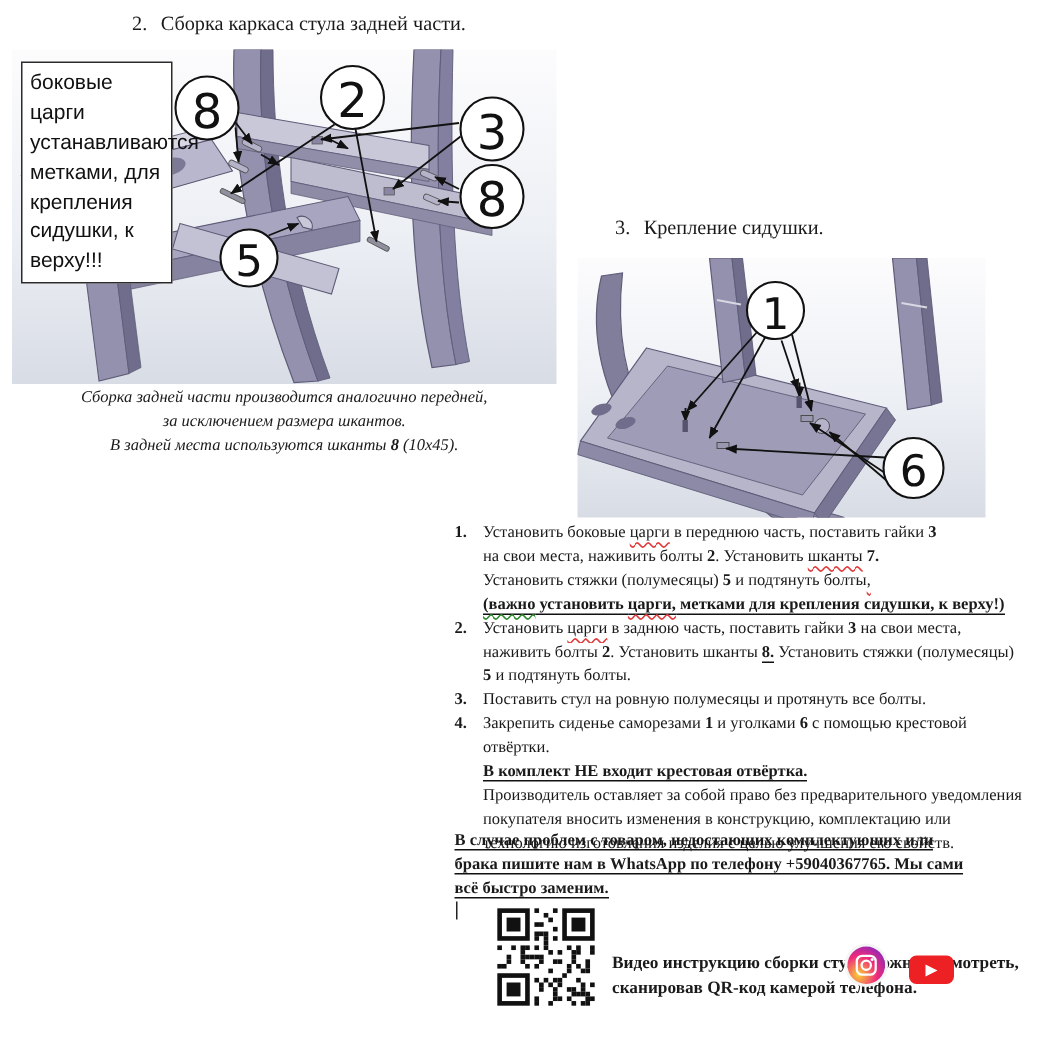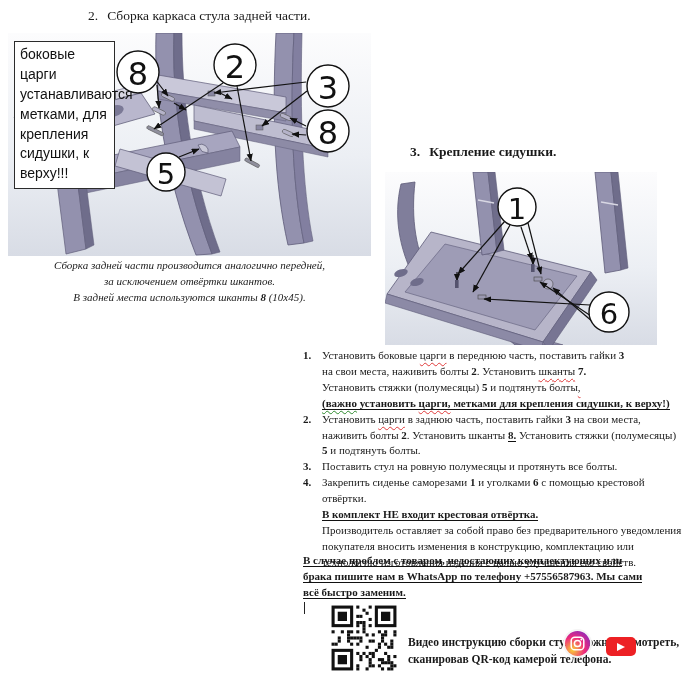--- a/index.html
+++ b/index.html
@@ -120,23 +120,23 @@
       <circle cx="320" cy="53" r="21" class="callout-circle"></circle>
       <text x="320" y="55" class="callout-num" font-size="32" text-anchor="middle" dominant-baseline="central">3</text>
       <circle cx="320" cy="98" r="21" class="callout-circle"></circle>
       <text x="320" y="100" class="callout-num" font-size="32" text-anchor="middle" dominant-baseline="central">8</text>
       <circle cx="158" cy="139" r="19" class="callout-circle"></circle>
       <text x="158" y="141" class="callout-num" font-size="29" text-anchor="middle" dominant-baseline="central">5</text>
     </svg>
     <div class="note-box">боковые царги устанавливаются метками, для крепления сидушки, к верху!!!</div>
   </div>
 
-  <div class="fig-caption"><span>Сборка задней части производится аналогично передней,</span><br><span>за исключением отвёртки шкантов.</span><br><span>В задней места используются шканты </span><span class="b">8</span><span> (10х45).</span></div>
-
-  <div class="h-title" style="left:410px;top:144px;font-weight:bold;">
+  <div class="fig-caption"><span>Сборка задней части производится аналогично передней,</span><br><span>за исключением размера шкантов.</span><br><span>В задней места используются шканты </span><span class="b">8</span><span> (10х45).</span></div>
+
+  <div class="h-title" style="left:410px;top:144px;">
     <span class="num">3.</span><span>Крепление сидушки.</span>
   </div>
 
   <div class="fig" style="left:385px;top:172px;width:272px;height:173px;">
     <svg width="272" height="173" viewBox="0 0 272 173">
       <defs>
         <marker id="ah2" markerWidth="7" markerHeight="6" refX="6" refY="2.6" orient="auto">
           <path d="M0,0 L6.5,2.6 L0,5.2 z" fill="#111"></path>
         </marker>
       </defs>
@@ -196,21 +196,21 @@
         <div class="li-num">3.</div>
         <div class="li-body"><span>Поставить стул на ровную полумесяцы и протянуть все болты.</span></div>
       </div>
       <div class="li-row">
         <div class="li-num">4.</div>
         <div class="li-body"><span> Закрепить сиденье саморезами </span><span class="b">1</span><span> и уголками </span><span class="b">6</span><span> с помощью крестовой</span><br><span>отвёртки.</span><br><span class="b u">В комплект НЕ входит крестовая отвёртка.</span><br><span>Производитель оставляет за собой право без предварительного уведомления</span><br><span>покупателя вносить изменения в конструкцию, комплектацию или</span><br><span>технологию изготовления изделия с целью улучшения его свойств.</span></div>
       </div>
     </div>
 
   <div class="instr" style="top:549px;">
-    <div class="para" style="margin-top:4px;"><span class="b u">В случае проблем с товаром, недостающих комплектующих или</span><br><span class="b u">брака пишите нам в WhatsApp по телефону +57556587963. Мы сами</span><br><span class="b u">всё быстро заменим.</span></div><span class="caret"></span>
+    <div class="para" style="margin-top:4px;"><span class="b u">В случае проблем с товаром, недостающих комплектующих или</span><br><span class="b u">брака пишите нам в WhatsApp по телефону +59040367765. Мы сами</span><br><span class="b u">всё быстро заменим.</span></div><span class="caret"></span>
   </div>
 
   <div class="qr-wrap">
     <svg id="qr-svg" width="68" height="68" viewBox="0 0 66 66">
         <rect x="0" y="0" width="66" height="66" fill="#fff"></rect>
         <rect x="1.5" y="1.5" width="21" height="21" fill="#111"></rect>
         <rect x="4.5" y="4.5" width="15" height="15" fill="#fff"></rect>
         <rect x="7.5" y="7.5" width="9" height="9" fill="#111"></rect>
         <rect x="43.5" y="1.5" width="21" height="21" fill="#111"></rect>
         <rect x="46.5" y="4.5" width="15" height="15" fill="#fff"></rect>

